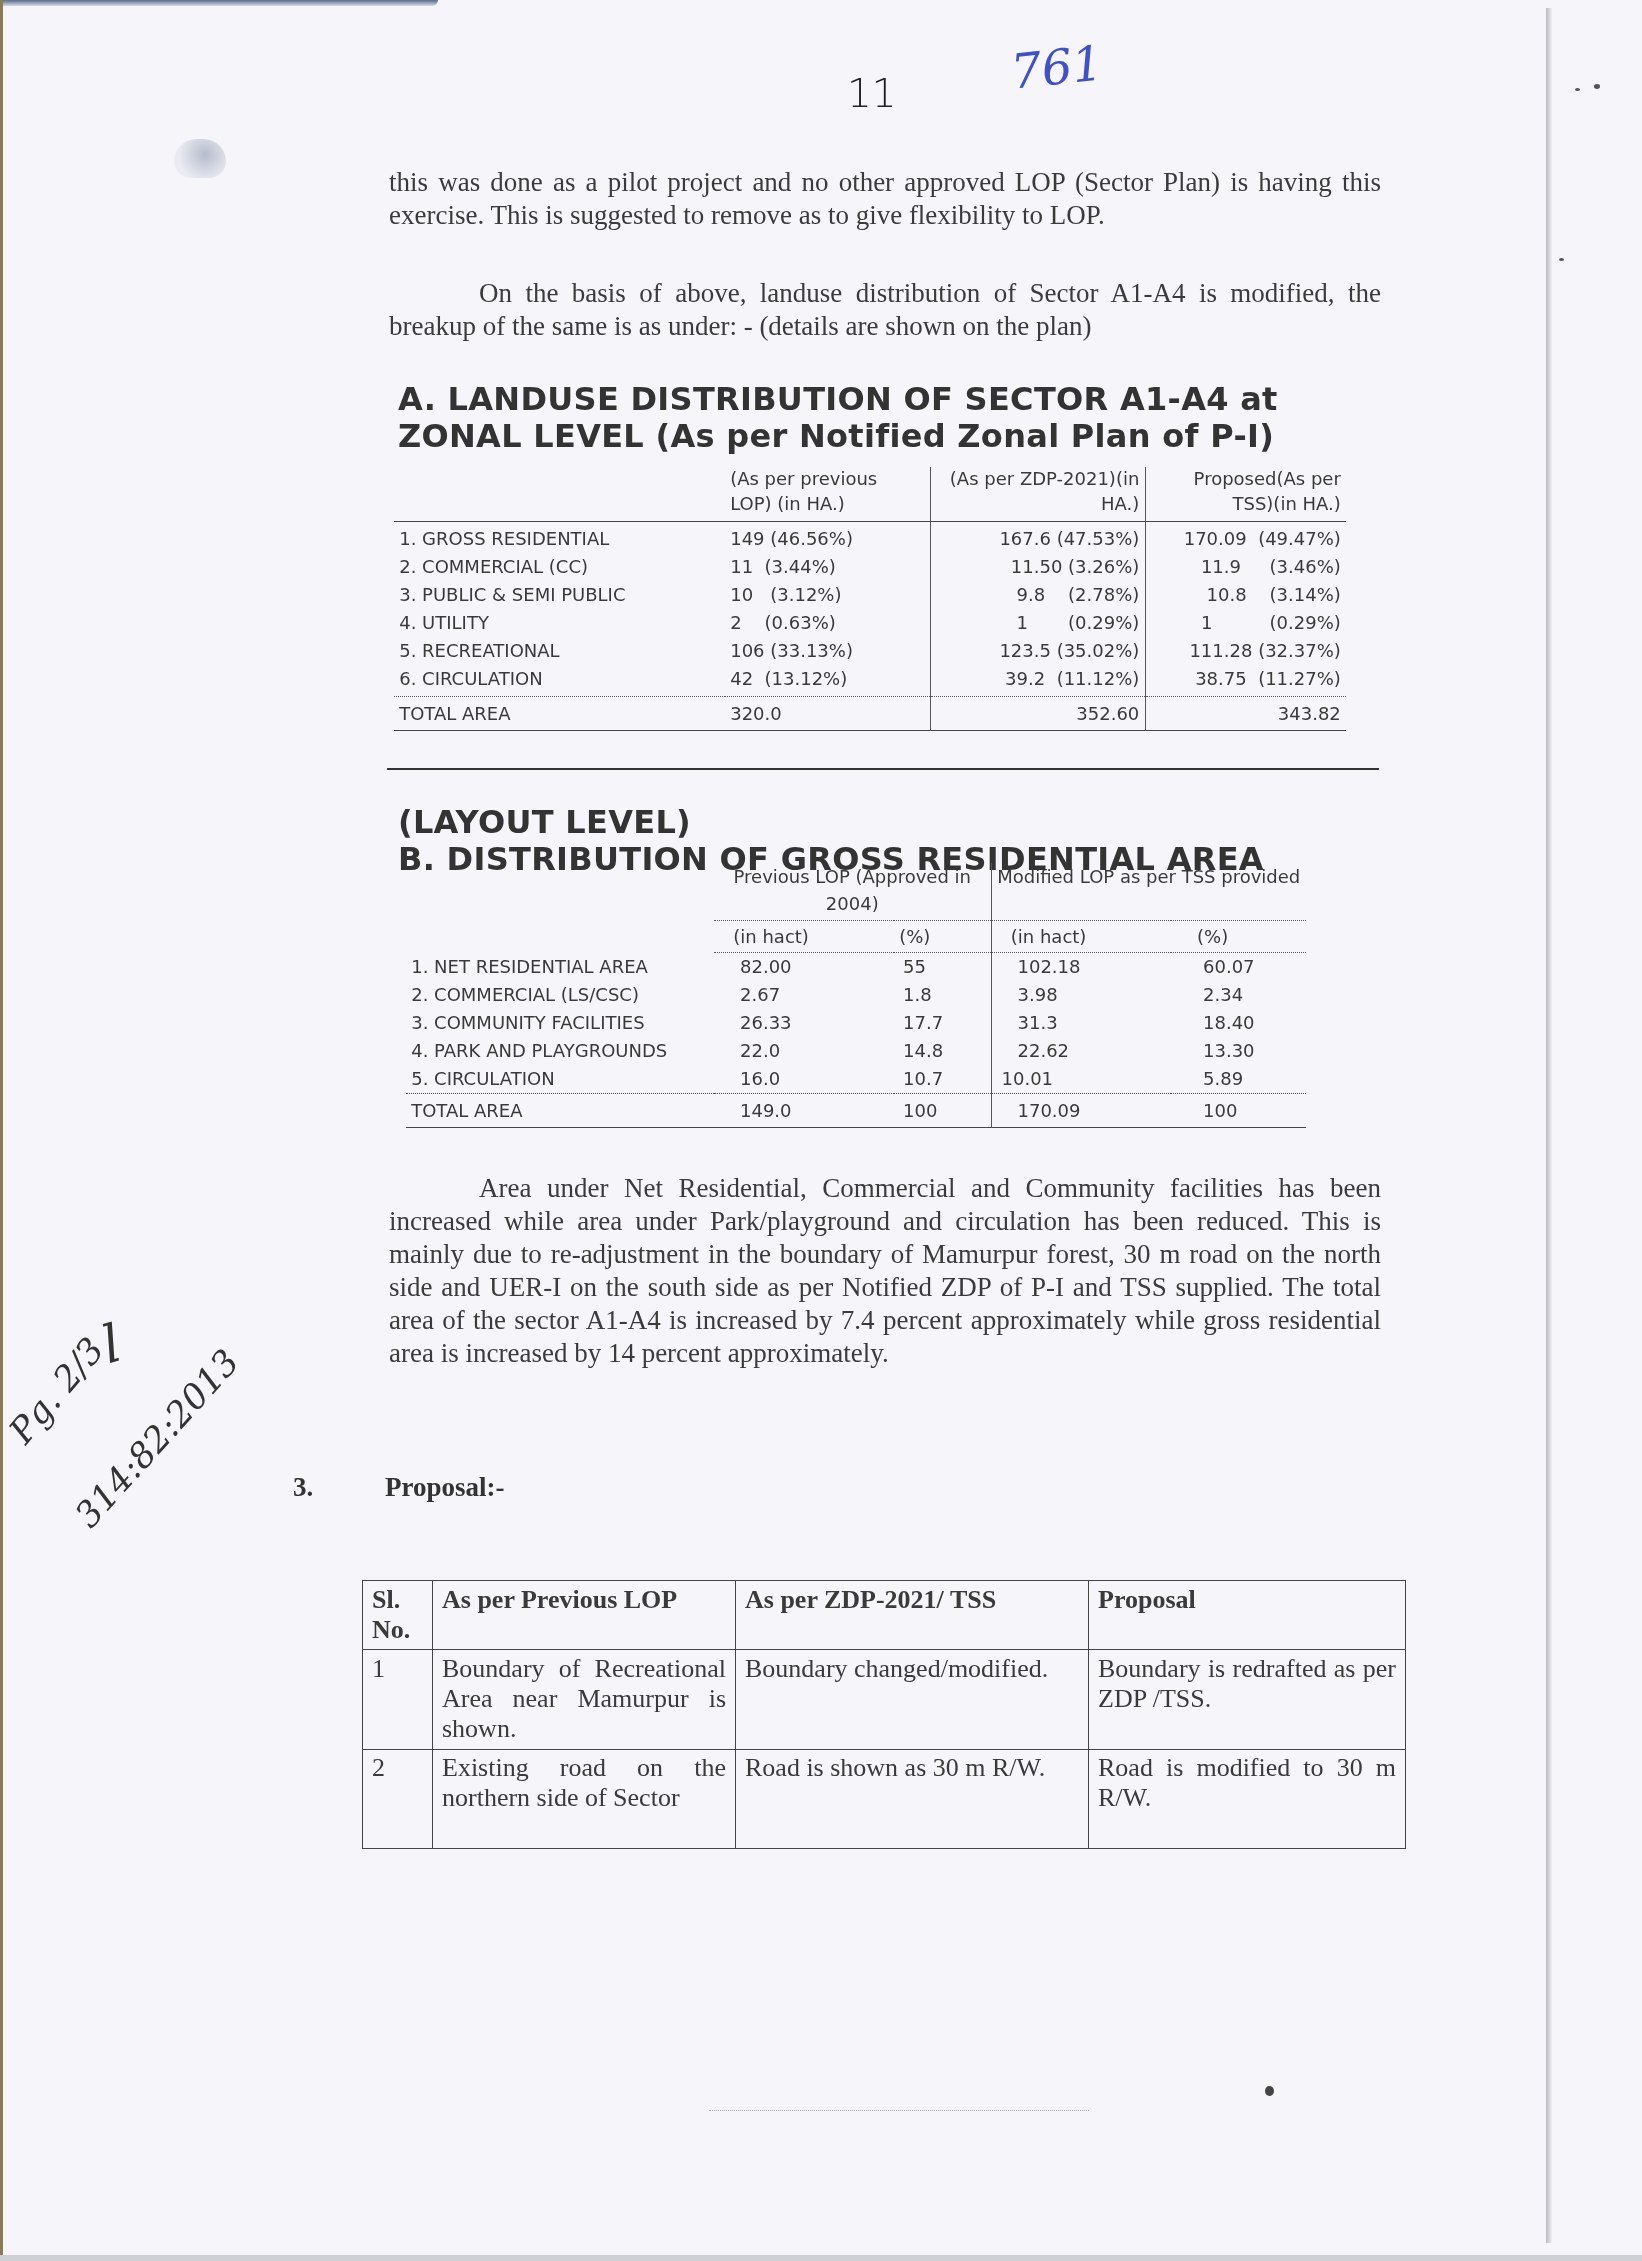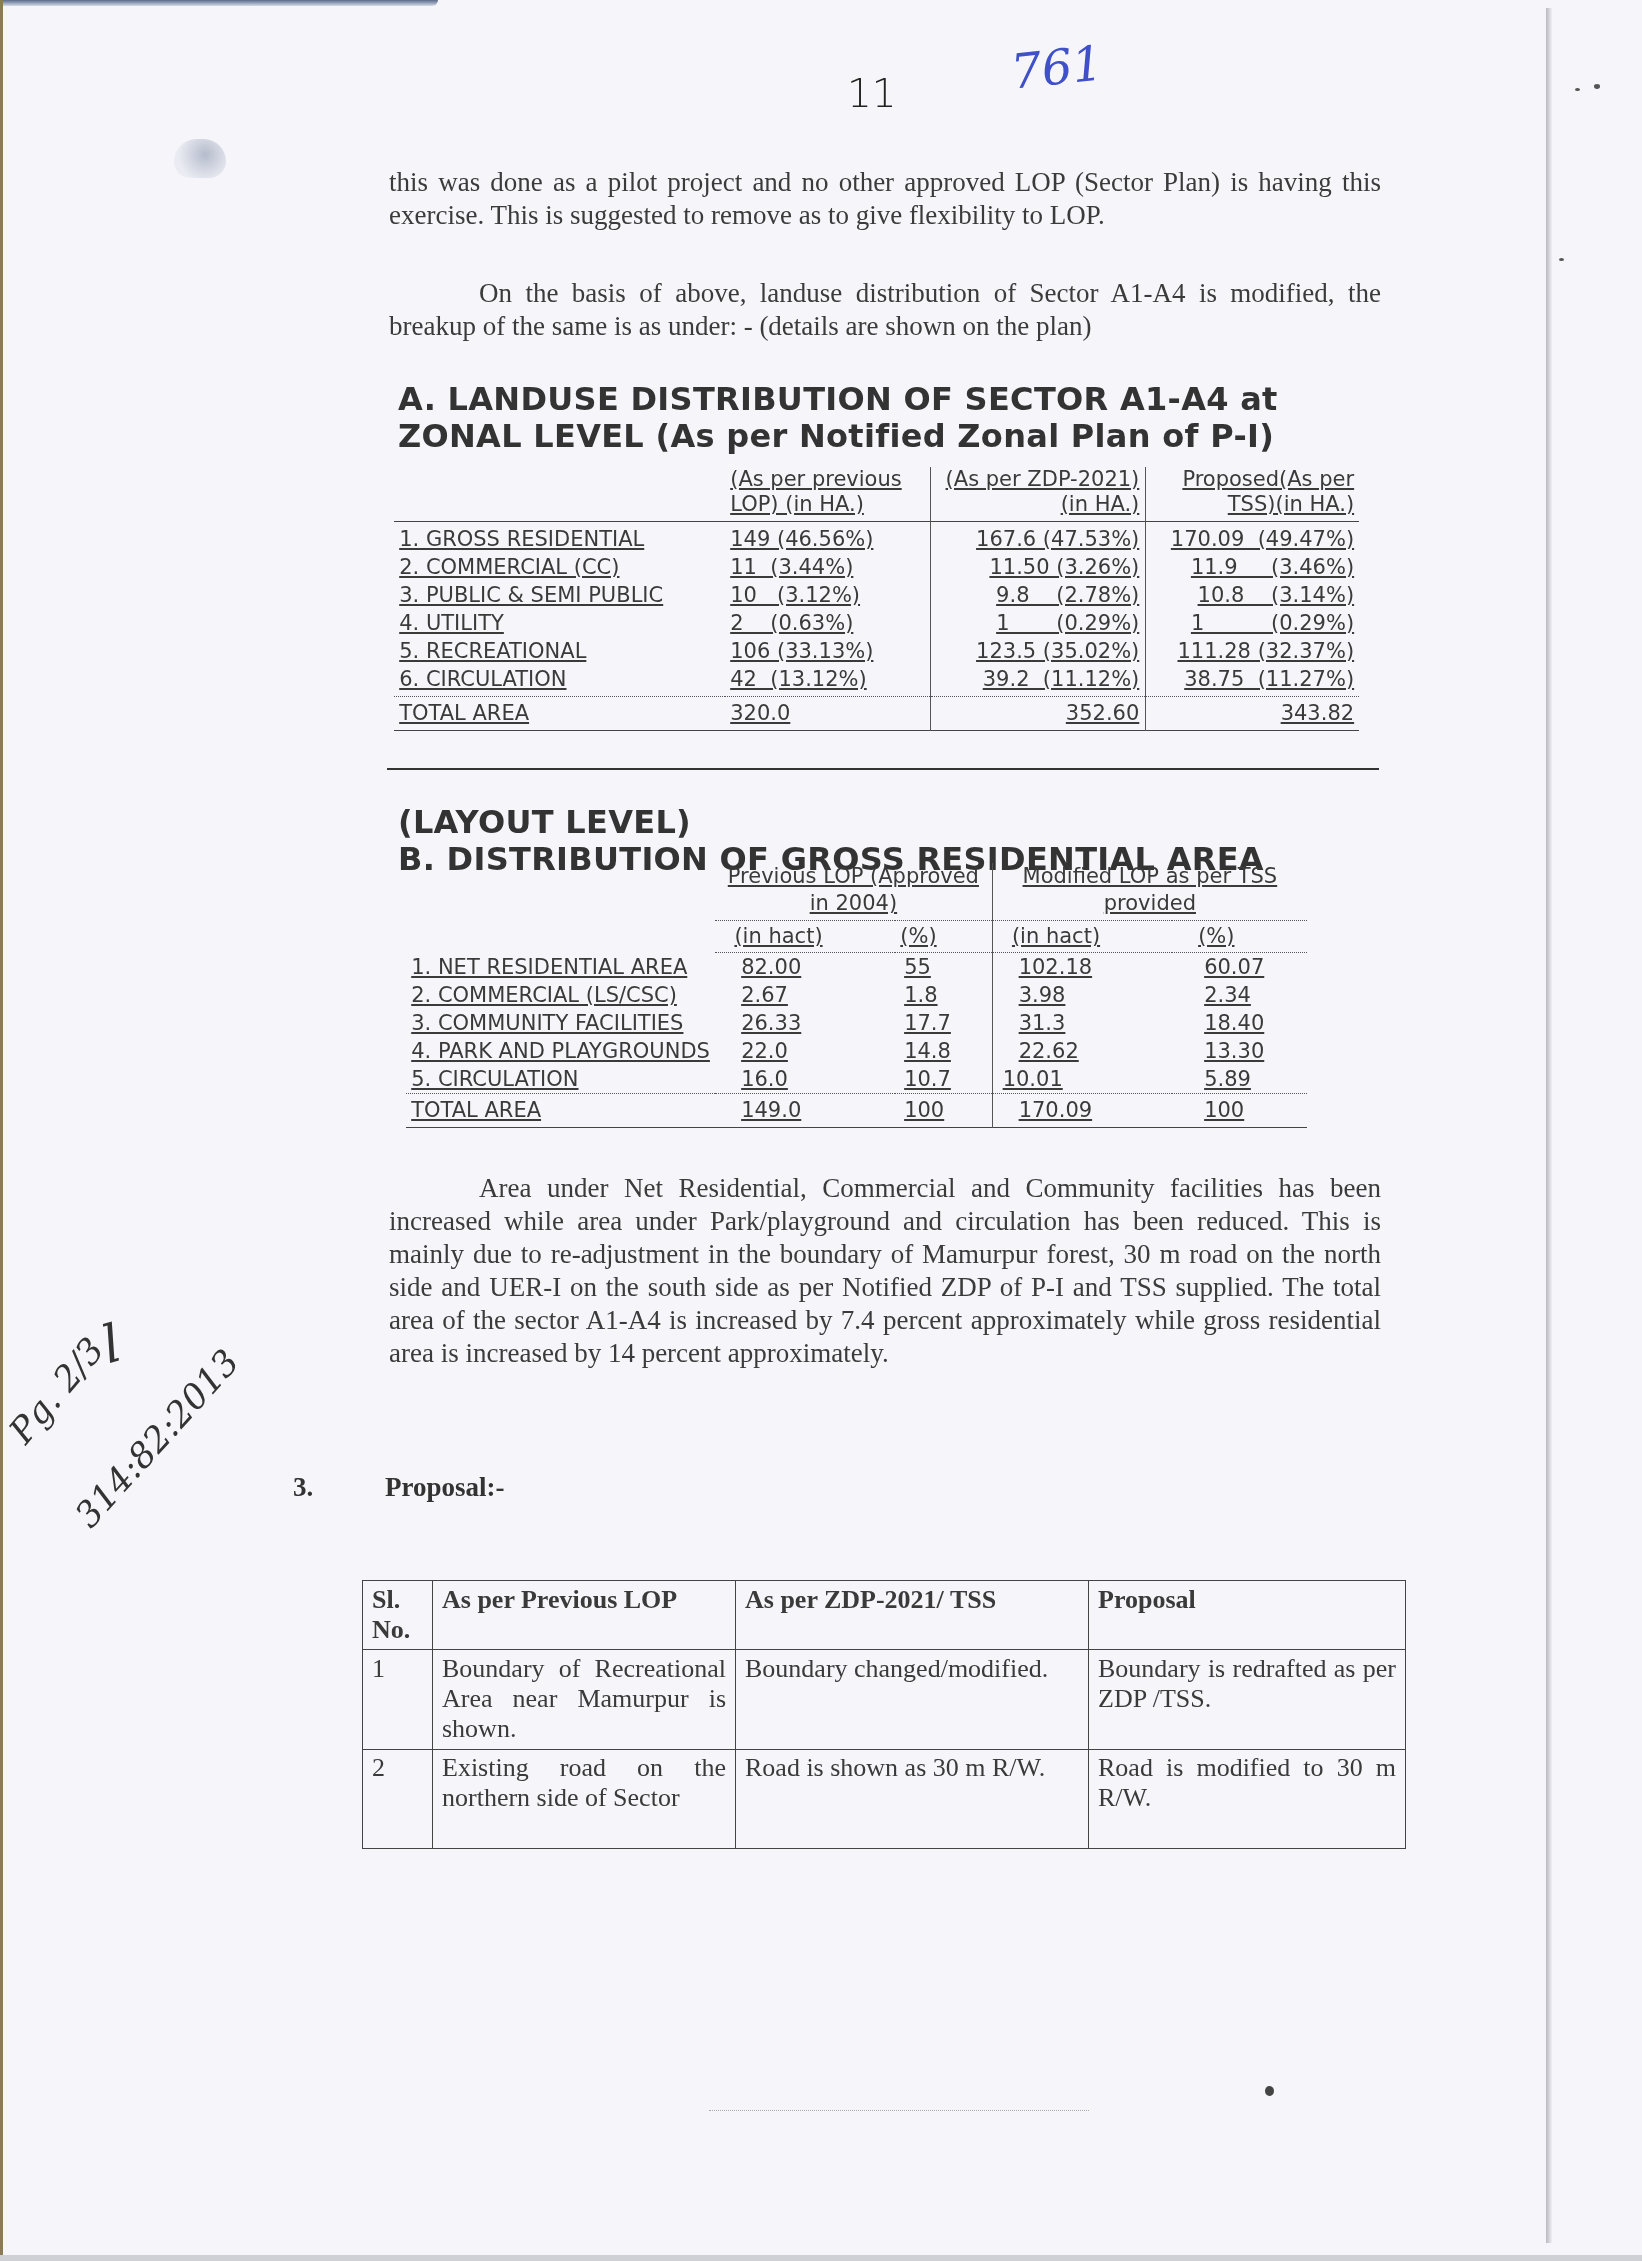--- a/index.html
+++ b/index.html
@@ -53,21 +53,21 @@
 
   .heading {
     position: absolute; left: 398px;
     font-family: "DejaVu Sans", sans-serif; font-weight: bold;
     font-size: 32px; line-height: 37px; color: #333;
     letter-spacing: 0.3px;
   }
 
   .tbl-sans {
     position: absolute; font-family: "DejaVu Sans", sans-serif;
-    font-size: 21px; color: #3a3a3a; border-collapse: collapse; text-decoration: underline;
+    font-size: 18px; color: #3a3a3a; border-collapse: collapse;
   }
   .tbl-sans td { padding: 0 5.2px; vertical-align: top; white-space: nowrap; }
 
   
   #tableA { left: 394px; top: 467px; }
   #tableA col.c0 { width: 331px; }
   #tableA col.c1 { width: 205px; }
   #tableA col.c2 { width: 215px; }
   #tableA col.c3 { width: 201px; }
   #tableA thead td { line-height: 24.5px; height: 54px; }

